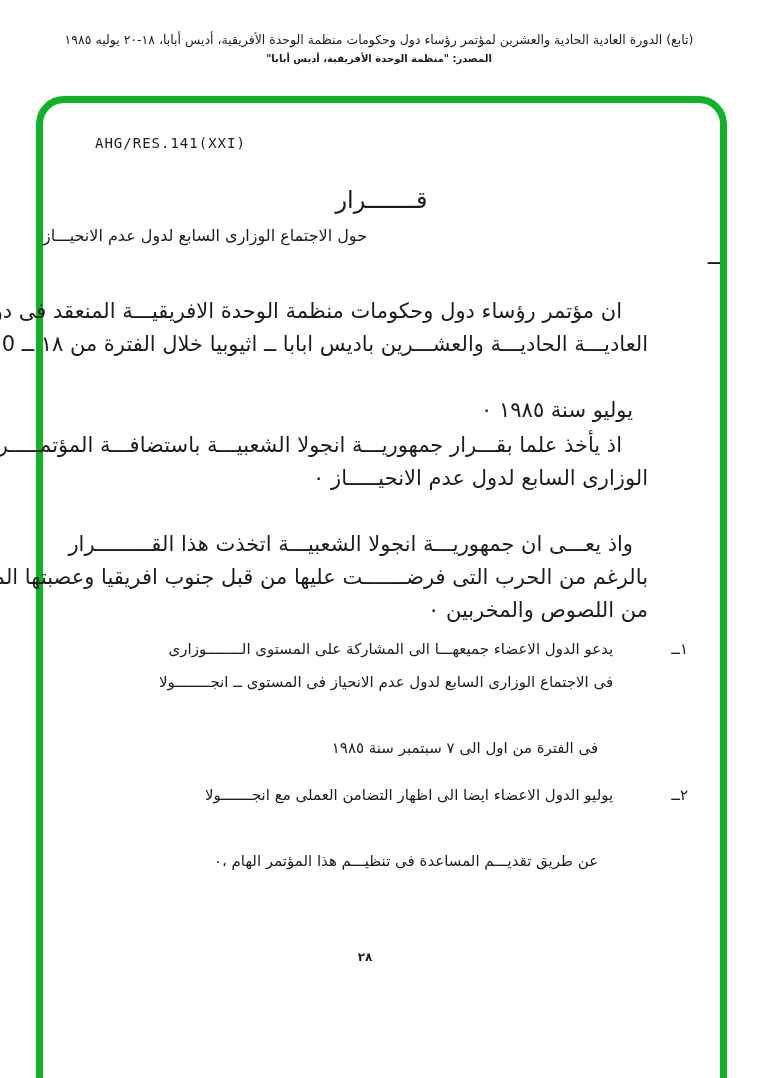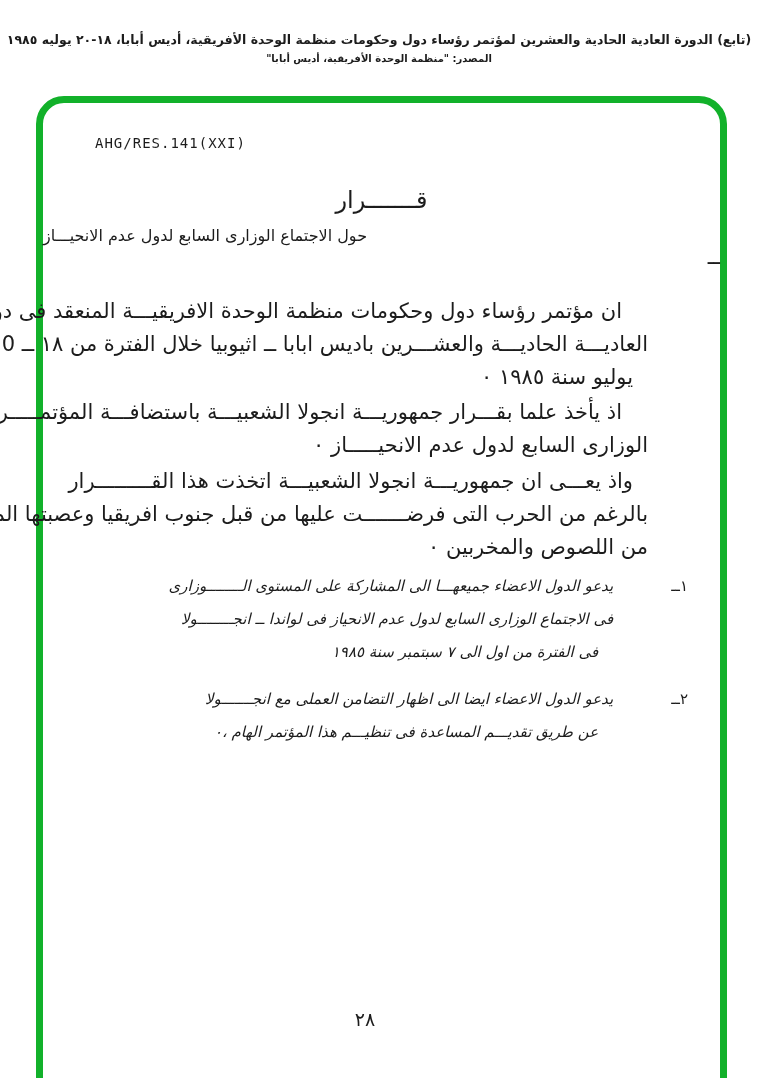--- a/index.html
+++ b/index.html
@@ -19,21 +19,21 @@
   
   .header {
     position: absolute;
     top: 32px;
     left: 0;
     right: 0;
     text-align: center;
   }
   .header-line1 {
     font-size: 12.5px;
-    font-weight: bold;
+    font-weight: normal;
     white-space: nowrap;
     letter-spacing: 0;
   }
   .header-line2 {
     font-size: 10px;
     font-weight: bold;
     margin-top: 6px;
   }
 
   
@@ -80,56 +80,55 @@
 
   .para {
     font-size: 21px;
     line-height: 33px;
   }
   .para .line {
     text-align: right;
     white-space: nowrap;
   }
   .indent    { padding-right: 26px; }
-  .indent-sm { padding-right: 15px; }
+  .indent-sm { padding-right: 15px; margin-top: 33px; }
 
   .p1 { margin-top: 30px; }
   .p2 { margin-top: 2px; }
   .p3 { margin-top: 3px; }
 
   .list-item {
     display: flex;
     gap: 58px;
     margin-right: -40px;
     font-size: 15px;
     line-height: 33px;
   }
   .item-1 { margin-top: 6px; }
   .item-2 { margin-top: 14px; }
   .item-number {
     flex: 0 0 auto;
     white-space: nowrap;
   }
   .item-lines {
     flex: 1 1 auto;
-    font-style: italic;
   }
   .item-lines .line {
     text-align: right;
     white-space: nowrap;
   }
 
   .page-number {
     position: absolute;
-    top: 1008px;
+    top: 950px;
     left: 0;
     right: 28px;
     text-align: center;
-    font-size: 19px;
-    font-weight: normal;
+    font-size: 12px;
+    font-weight: bold;
   }
 </style>
 </head>
 <body>
 
 <div class="header">
   <div class="header-line1" dir="rtl">(تابع) الدورة العادية الحادية والعشرين لمؤتمر رؤساء دول وحكومات منظمة الوحدة الأفريقية، أديس أبابا، ١٨-٢٠ يوليه ١٩٨٥</div>
   <div class="header-line2" dir="rtl">المصدر:  "منظمة الوحدة الأفريقية، أديس أبابا"</div>
 </div>
 
@@ -159,29 +158,29 @@
     <div class="para p3">
       <div class="line indent-sm">واذ  يعـــى  ان  جمهوريـــة  انجولا  الشعبيـــة اتخذت هذا القـــــــــرار</div>
       <div class="line">بالرغم  من الحرب التى  فرضـــــــت  عليها  من قبل  جنوب  افريقيا  وعصبتها  المدربـــــــة .</div>
       <div class="line">من اللصوص والمخربين ٠</div>
     </div>
 
     <div class="list-item item-1">
       <span class="item-number">١ــ</span>
       <div class="item-lines">
         <div class="line">يدعو الدول الاعضاء  جميعهـــا  الى  المشاركة على المستوى الــــــــوزارى</div>
-        <div class="line">فى الاجتماع  الوزارى  السابع  لدول عدم الانحياز فى  لواندا  ــ  انجــــــــولا</div>
+        <div class="line">فى الاجتماع  الوزارى  السابع  لدول عدم الانحياز فى  المستوى  ــ  انجــــــــولا</div>
         <div class="line indent-sm">فى الفترة من اول الى ٧  سبتمبر سنة  ١٩٨٥</div>
       </div>
     </div>
 
     <div class="list-item item-2">
       <span class="item-number">٢ــ</span>
       <div class="item-lines">
-        <div class="line">يدعو الدول الاعضاء ايضا الى اظهار التضامن العملى  مع  انجـــــــولا</div>
+        <div class="line">يوليو الدول الاعضاء ايضا الى اظهار التضامن العملى  مع  انجـــــــولا</div>
         <div class="line indent-sm">عن طريق تقديـــم المساعدة فى تنظيـــم هذا المؤتمر الهام  ،٠</div>
       </div>
     </div>
 
   </div>
 </div>
 
 <div class="page-number" dir="rtl">٢٨</div>
 
 </body></html>

